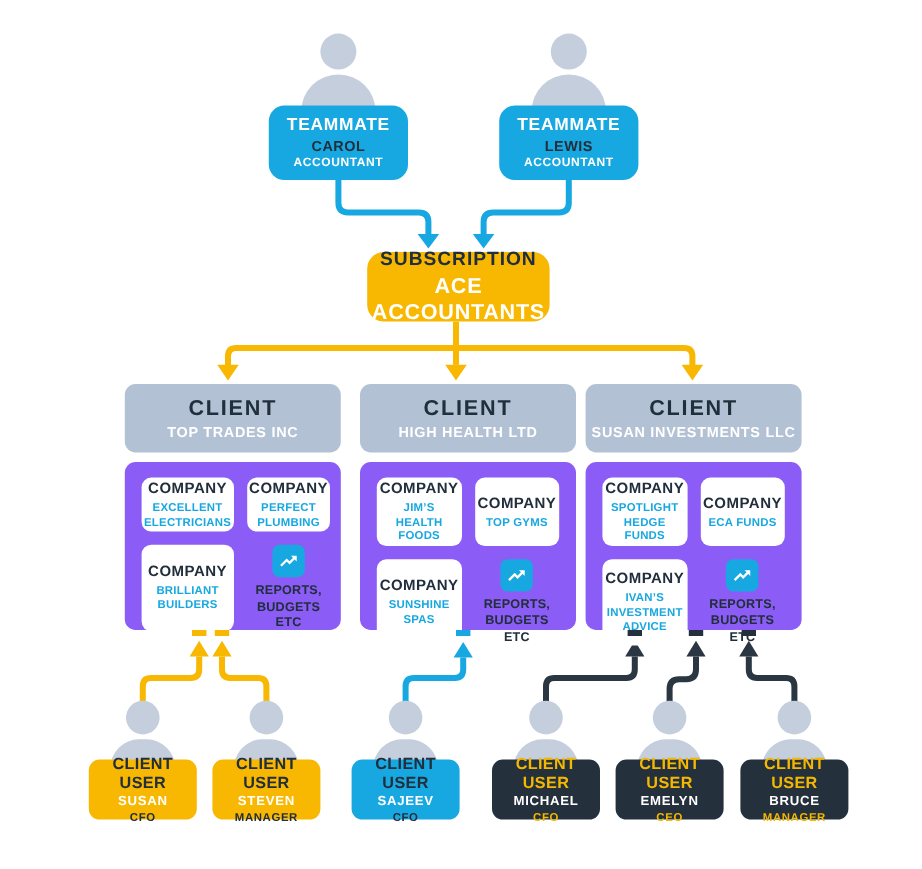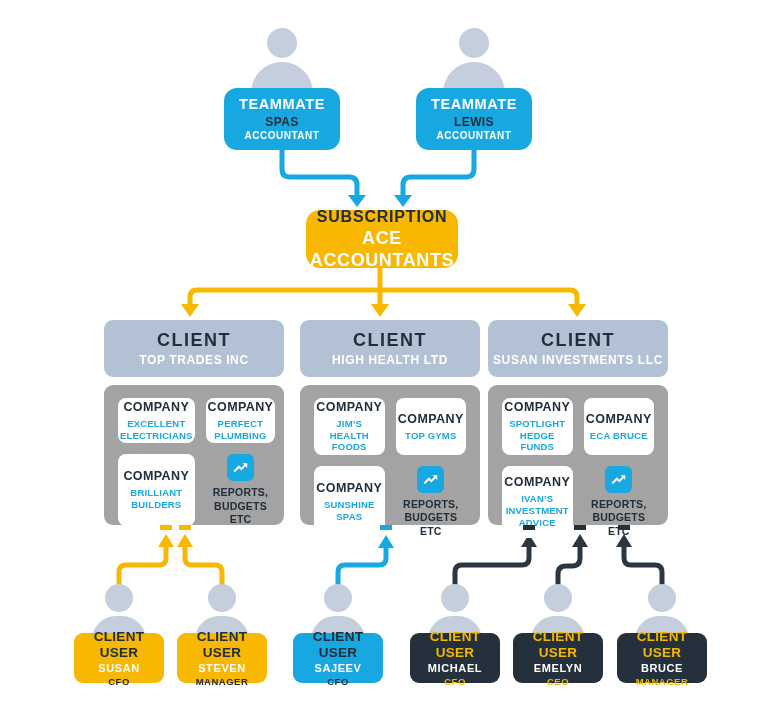--- a/index.html
+++ b/index.html
@@ -24,21 +24,21 @@
   
   .box {
     position:absolute; display:flex; flex-direction:column; align-items:center;
     justify-content:center; text-align:center; line-height:1.2;
   }
   .teammate { width:116px; height:62px; border-radius:13px; background:#18A8E1; gap:1px; }
   .subscription { left:306px; top:210px; width:152px; height:58px; border-radius:14px; background:#F8B700; gap:2px; }
   .client-header { width:180px; height:57px; top:320px; border-radius:9px; background:#B3C1D5; gap:2px; }
   .client-panel {
     position:absolute; width:180px; top:385px; height:140px; border-radius:9px;
-    background:#a3a3a3; display:grid; grid-template-columns:1fr 1fr;
+    background:#8b5cf6; display:grid; grid-template-columns:1fr 1fr;
     gap:11px 11px; padding:13px 14px 12px 14px;
   }
   .card {
     background:#ffffff; border-radius:8px; display:flex; flex-direction:column;
     align-items:center; justify-content:center; text-align:center; gap:2px; padding:2px; line-height:1.25;
   }
   .reports-cell { display:flex; flex-direction:column; align-items:center; justify-content:center; gap:5px; text-align:center; line-height:1.25; }
   .reports-icon { width:27px; height:27px; border-radius:6px; background:#18A8E1; display:flex; align-items:center; justify-content:center; }
 
   .user { width:90px; height:50px; top:633px; border-radius:9px; gap:1px; }
@@ -147,21 +147,21 @@
       <div class="head"></div>
       <div class="torso"></div>
     </div>
   <div class="person sm" style="left:633px; top:584px;">
       <div class="head"></div>
       <div class="torso"></div>
     </div>
 
   <div class="box teammate" style="left:224px; top:88px;">
     <div class="t-big w">TEAMMATE</div>
-    <div class="t-name n">SPAS</div>
+    <div class="t-name n">CAROL</div>
     <div class="t-role w">ACCOUNTANT</div>
   </div>
   <div class="box teammate" style="left:416px; top:88px;">
     <div class="t-big w">TEAMMATE</div>
     <div class="t-name n">LEWIS</div>
     <div class="t-role w">ACCOUNTANT</div>
   </div>
 
   <div class="box subscription">
     <div class="t-sub n">SUBSCRIPTION</div>
@@ -228,21 +228,21 @@
     <div class="t-client n">CLIENT</div>
     <div class="t-clientn w">SUSAN INVESTMENTS LLC</div>
   </div>
   <div class="client-panel" style="left:488px;">
     <div class="card">
       <div class="t-company n">COMPANY</div>
       <div class="t-cname b">SPOTLIGHT HEDGE FUNDS</div>
     </div>
     <div class="card">
       <div class="t-company n">COMPANY</div>
-      <div class="t-cname b">ECA BRUCE</div>
+      <div class="t-cname b">ECA FUNDS</div>
     </div>
     <div class="card">
       <div class="t-company n">COMPANY</div>
       <div class="t-cname b">IVAN’S INVESTMENT ADVICE</div>
     </div>
     <div class="reports-cell">
       <div class="reports-icon">
         <svg width="19" height="19" viewBox="0 0 24 24">
             <path d="M4 17 L10 11 L13 14 L19.5 7.5" stroke="#fff" stroke-width="2.4" fill="none"></path>
             <polygon points="14.5,6.5 20.5,6.5 20.5,12.5" fill="#fff"></polygon>

